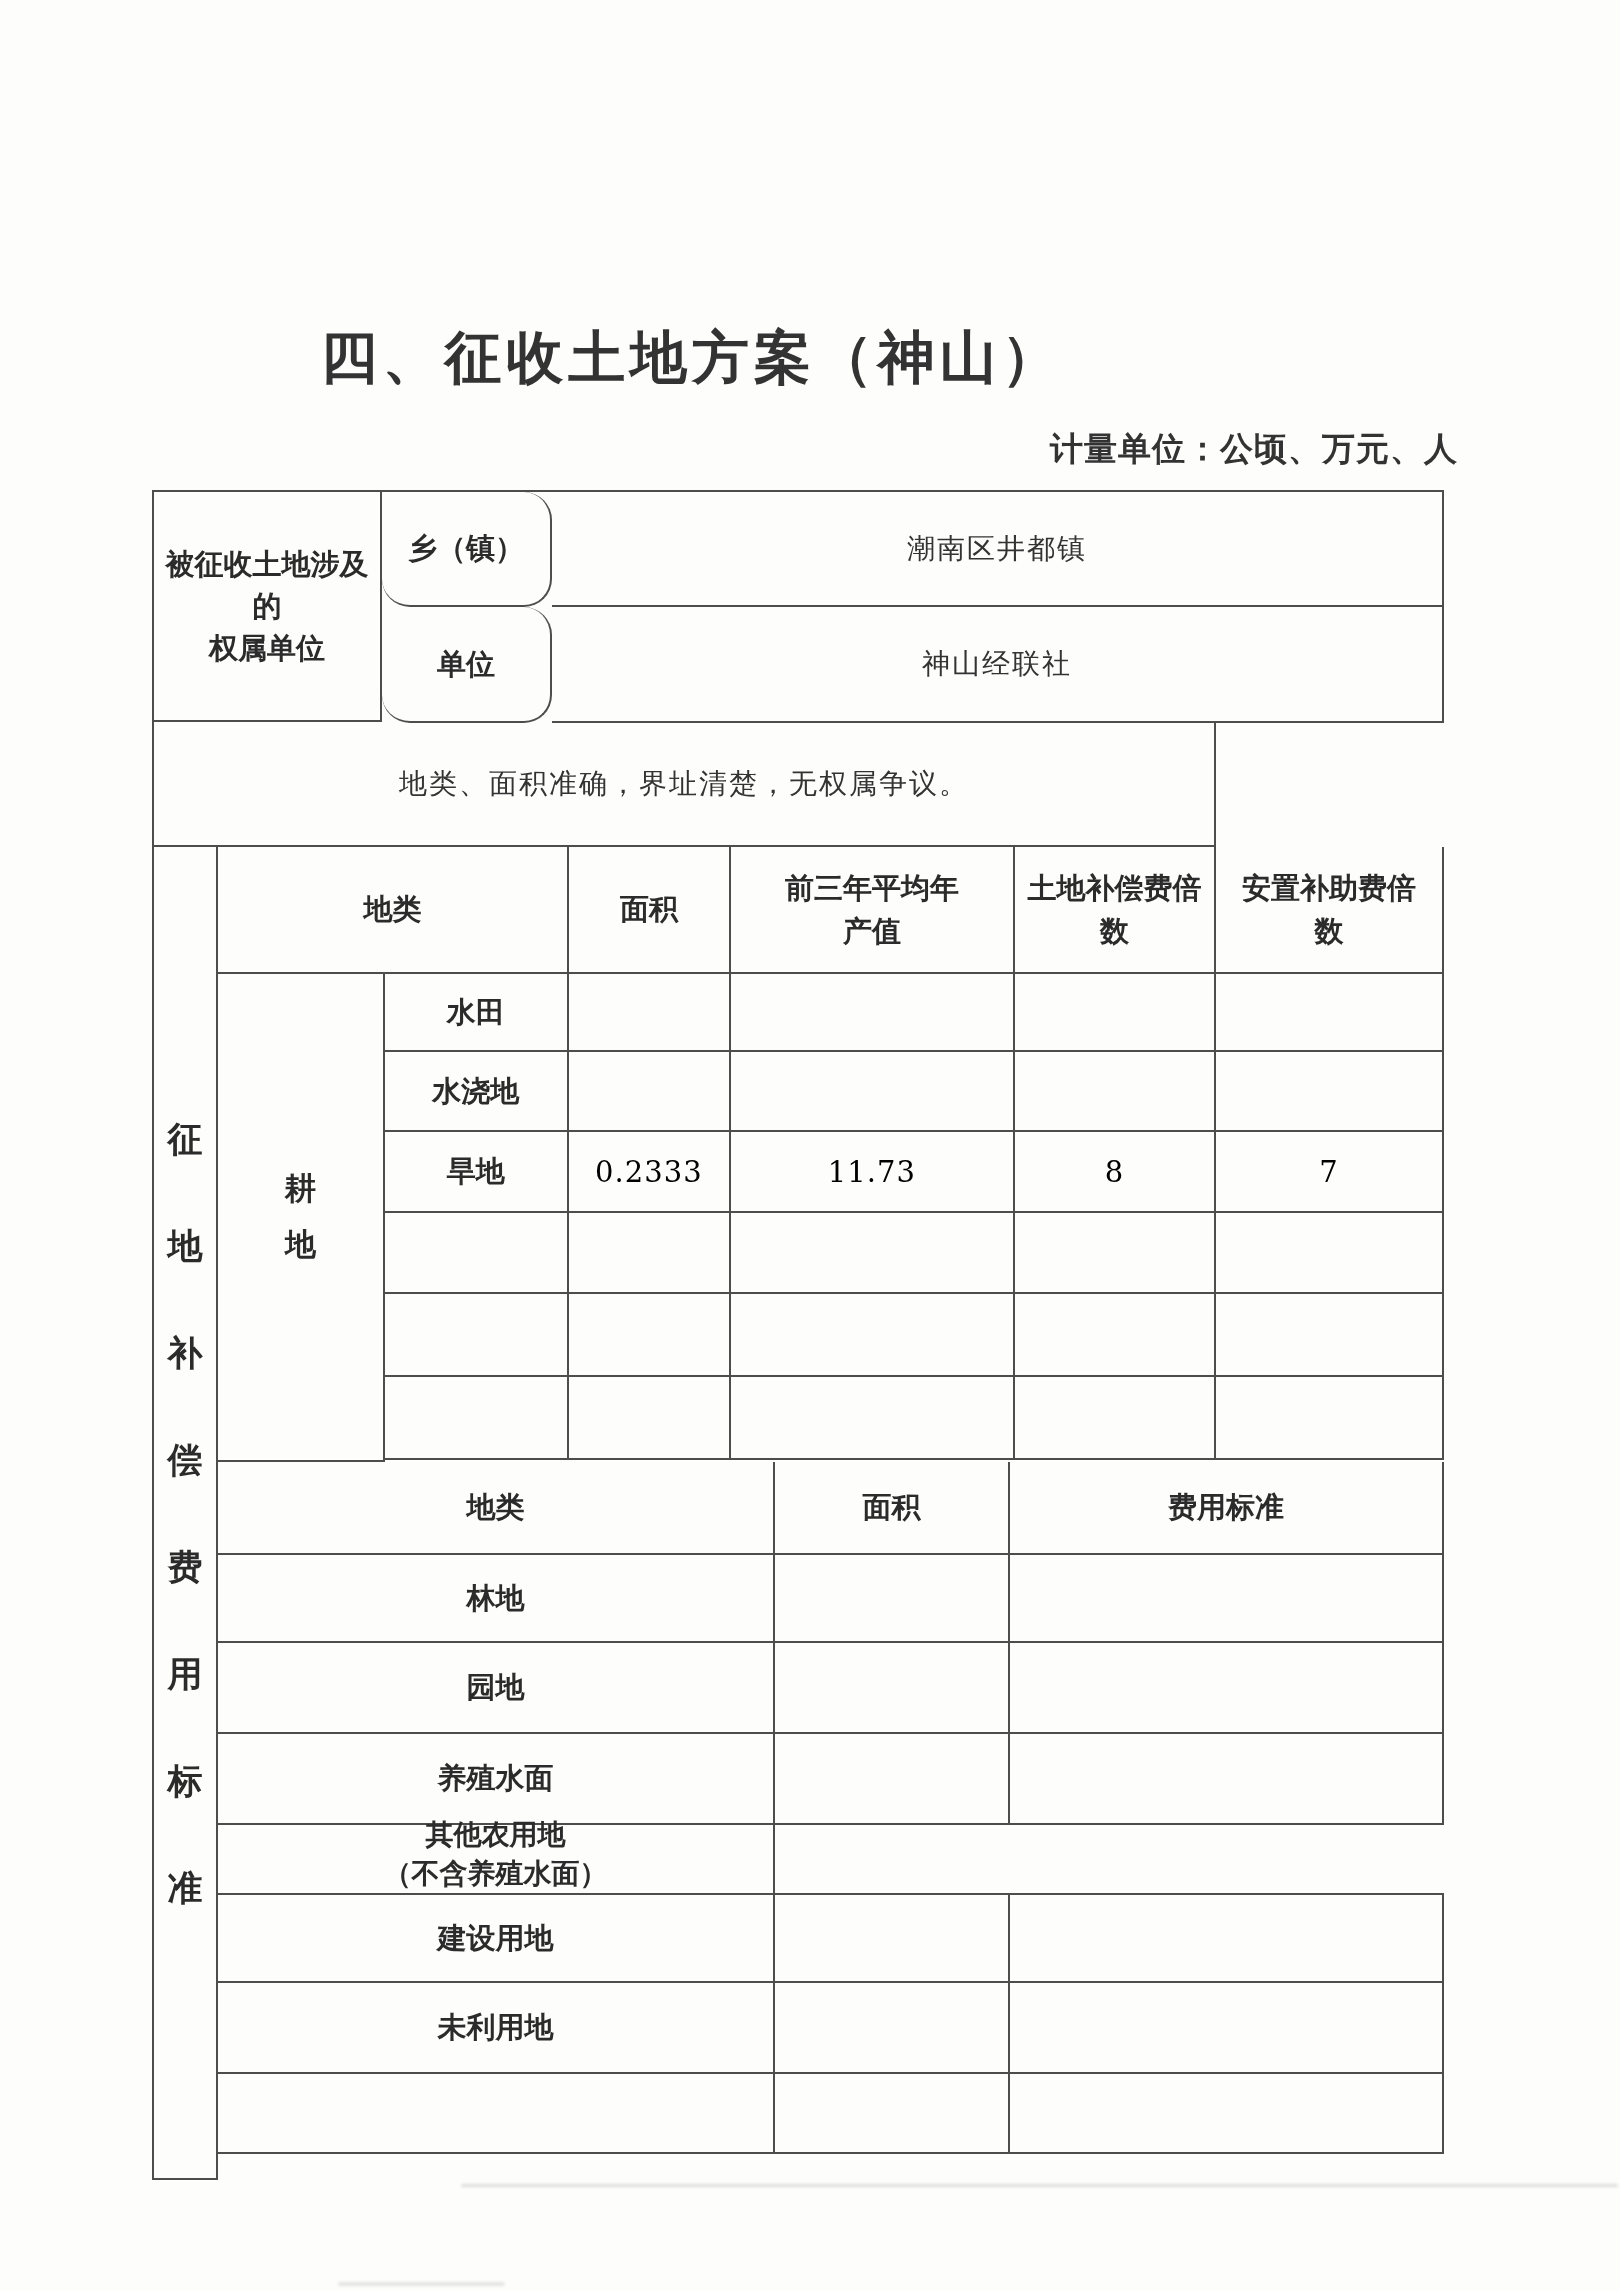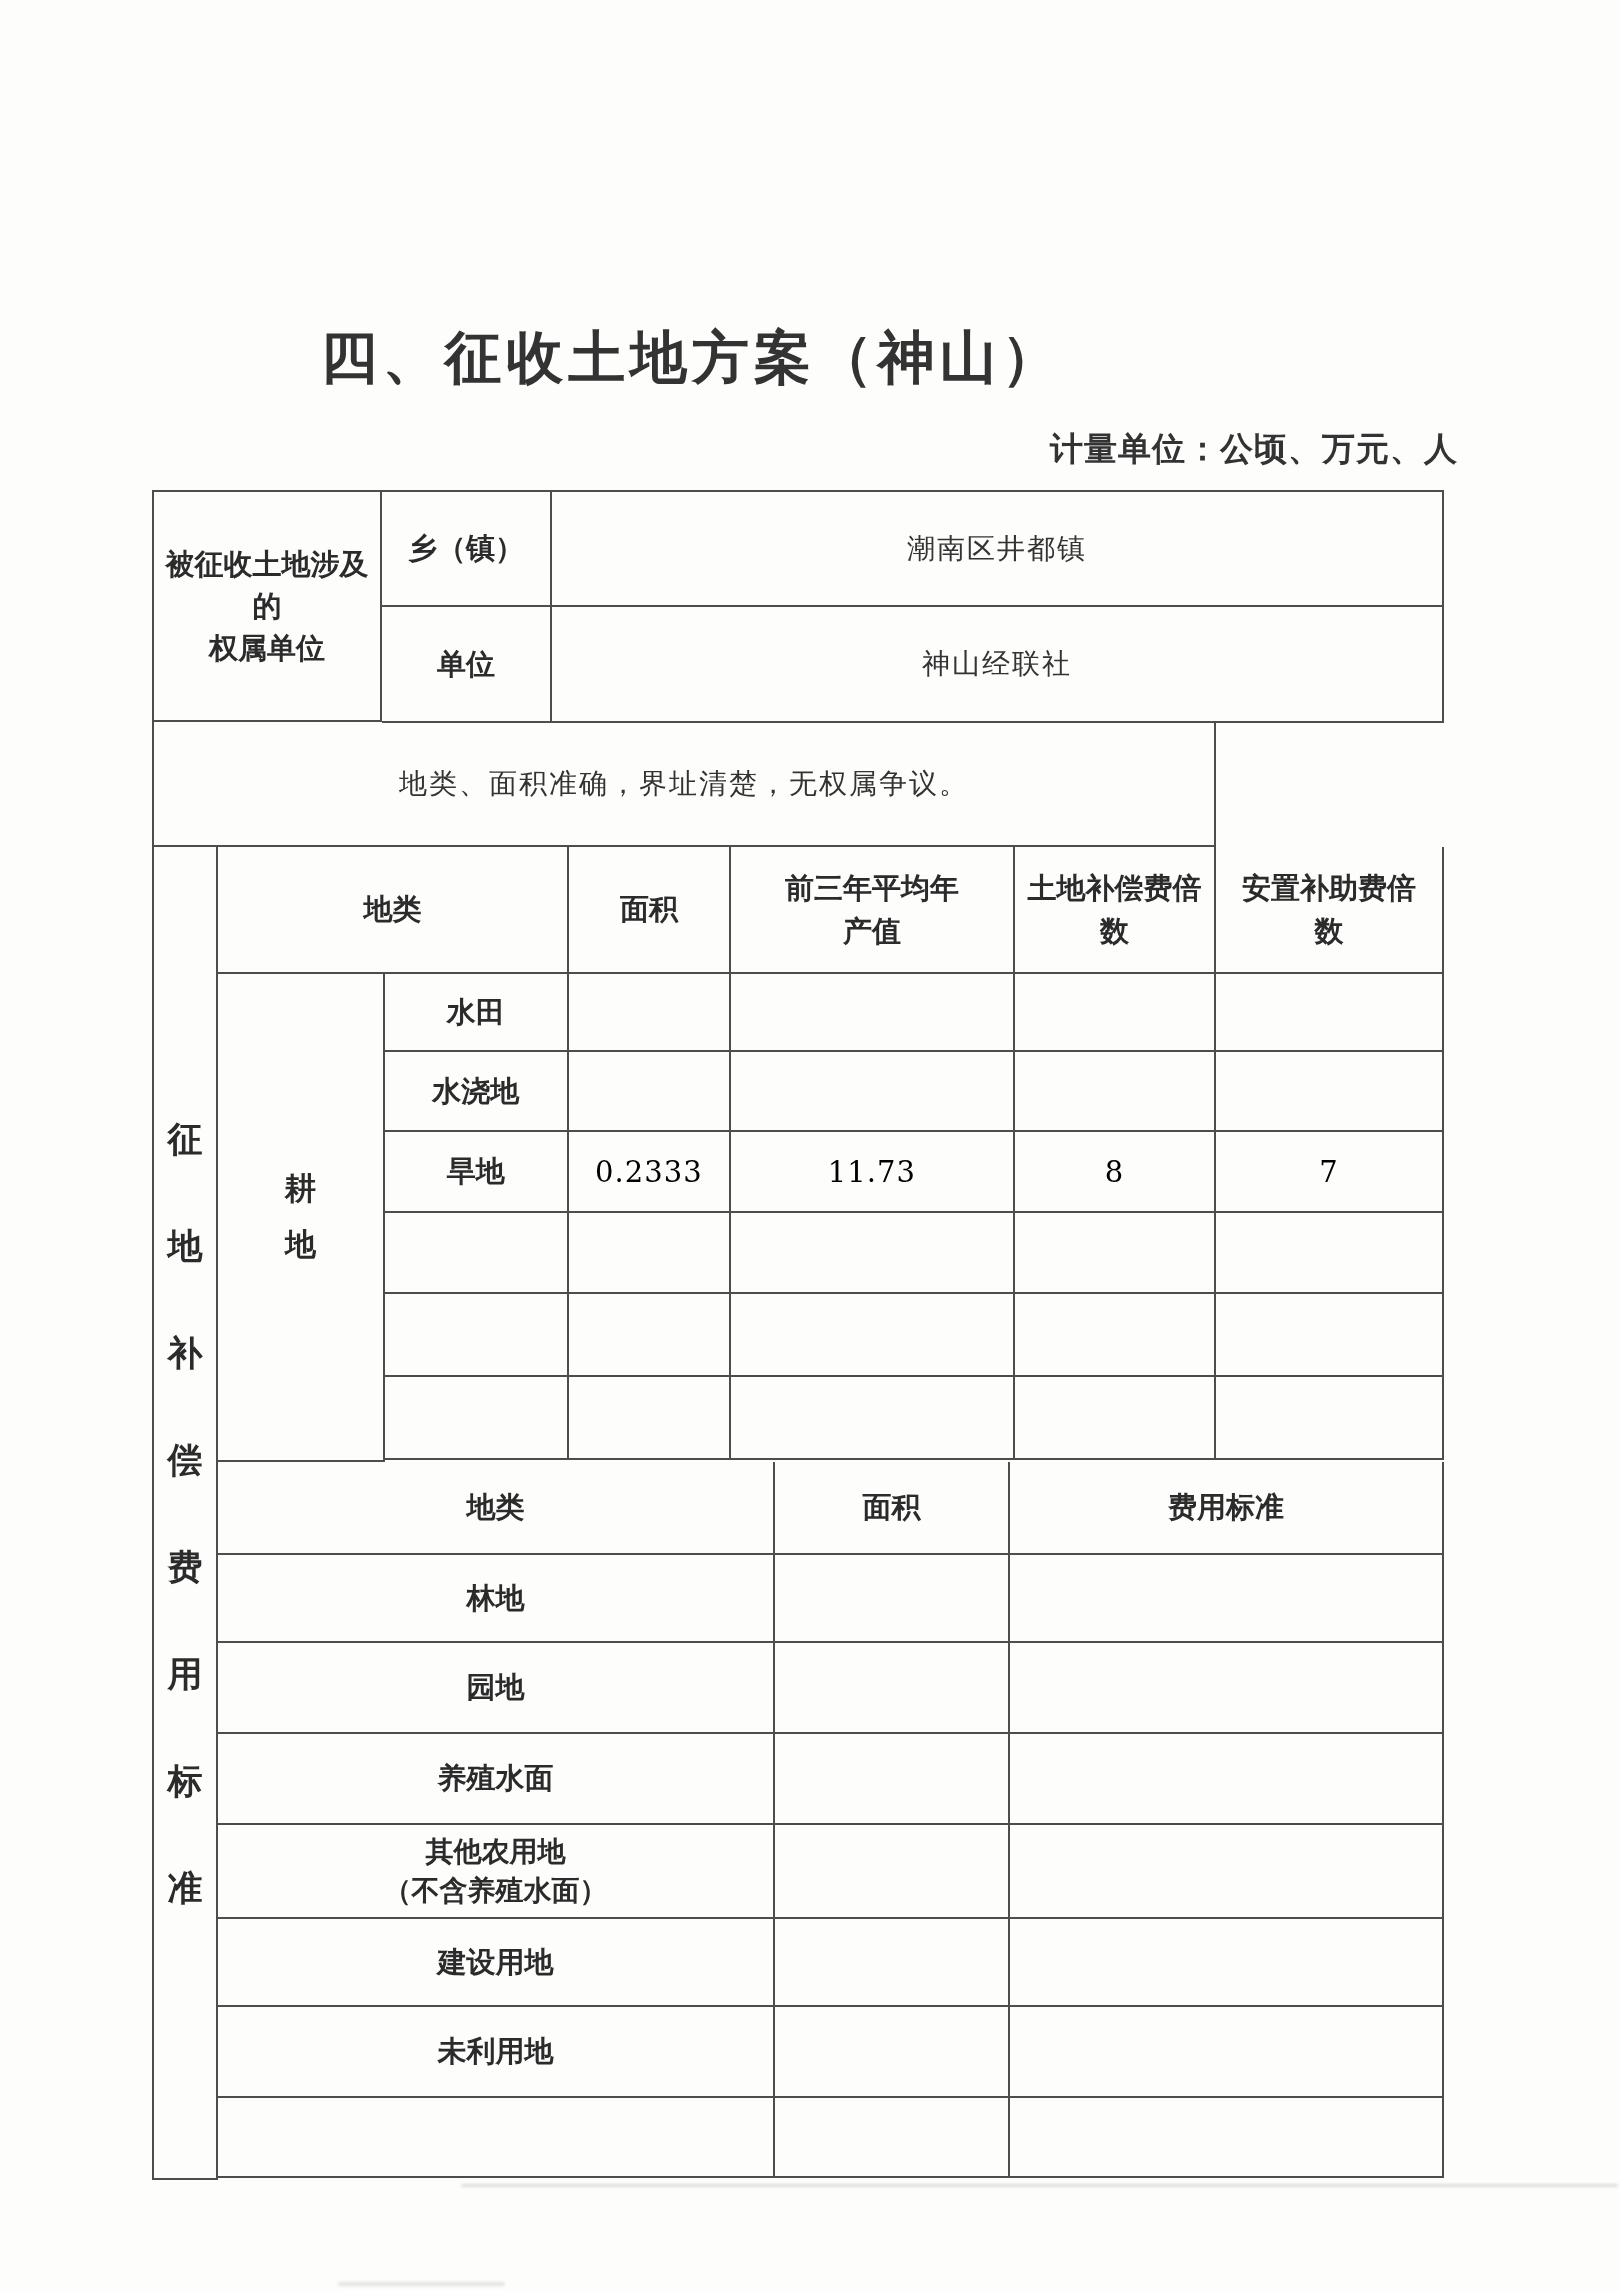--- a/index.html
+++ b/index.html
@@ -37,21 +37,21 @@
     text-align:center;
     overflow:hidden;
   }
   .col{display:flex;flex-direction:column;}
   .pre{white-space:pre-line;}
   .lbl{font-size:29px;font-weight:700;line-height:1.45;color:#2b2b2b;}
   .val{font-size:28px;font-weight:400;letter-spacing:2px;color:#333;}
   .num{font-family:"DejaVu Serif",serif;font-size:29px;letter-spacing:1px;color:#000000;}
   
   .w-label{width:230px;}
-  .w-field{width:170px;}
+  .w-field{width:170px;border-radius:28px;}
   .w-value{width:892px;}
   .tb-right{width:1062px;}
   
   .side-col{
     width:66px;height:1333px;
     border-right:2px solid #4d4d4d;border-bottom:2px solid #4d4d4d;
     display:flex;flex-direction:column;align-items:center;justify-content:center;
     gap:72px;
   }
   .side-col span{font-size:35px;font-weight:700;line-height:1;color:#2b2b2b;}
@@ -200,21 +200,21 @@
           <div class="cell s2-area num"></div>
           <div class="cell s2-std num"></div>
         </div>
 
         <div class="row" style="height:91px;">
           <div class="cell s2-dilei lbl">养殖水面</div>
           <div class="cell s2-area num"></div>
           <div class="cell s2-std num"></div>
         </div>
 
-        <div class="row" style="height:94px;">
+        <div class="row" style="height:70px;align-items:flex-end;">
           <div class="cell s2-dilei lbl pre" style="font-size:28px;line-height:1.4;">其他农用地
 （不含养殖水面）</div>
           <div class="cell s2-area num"></div>
           <div class="cell s2-std num"></div>
         </div>
 
         <div class="row" style="height:88px;">
           <div class="cell s2-dilei lbl">建设用地</div>
           <div class="cell s2-area num"></div>
           <div class="cell s2-std num"></div>

